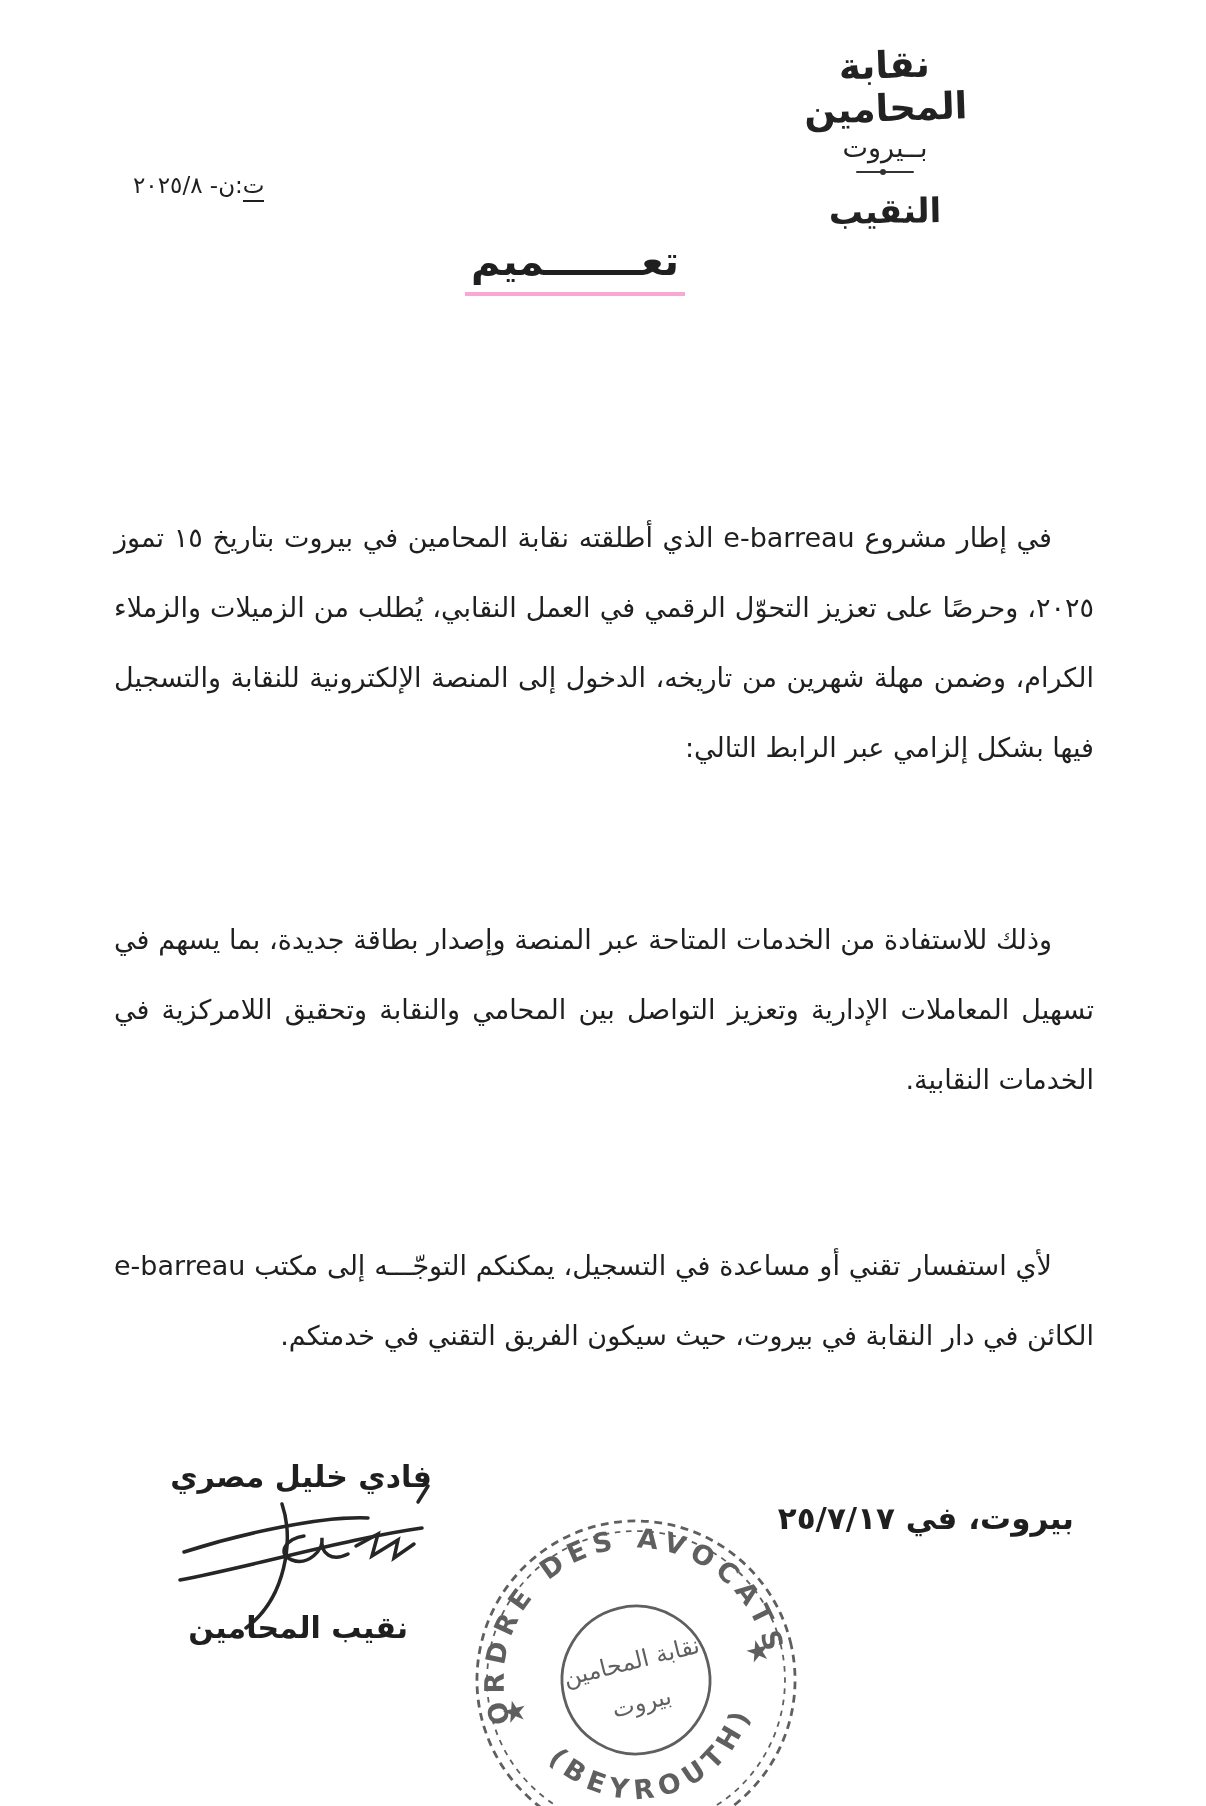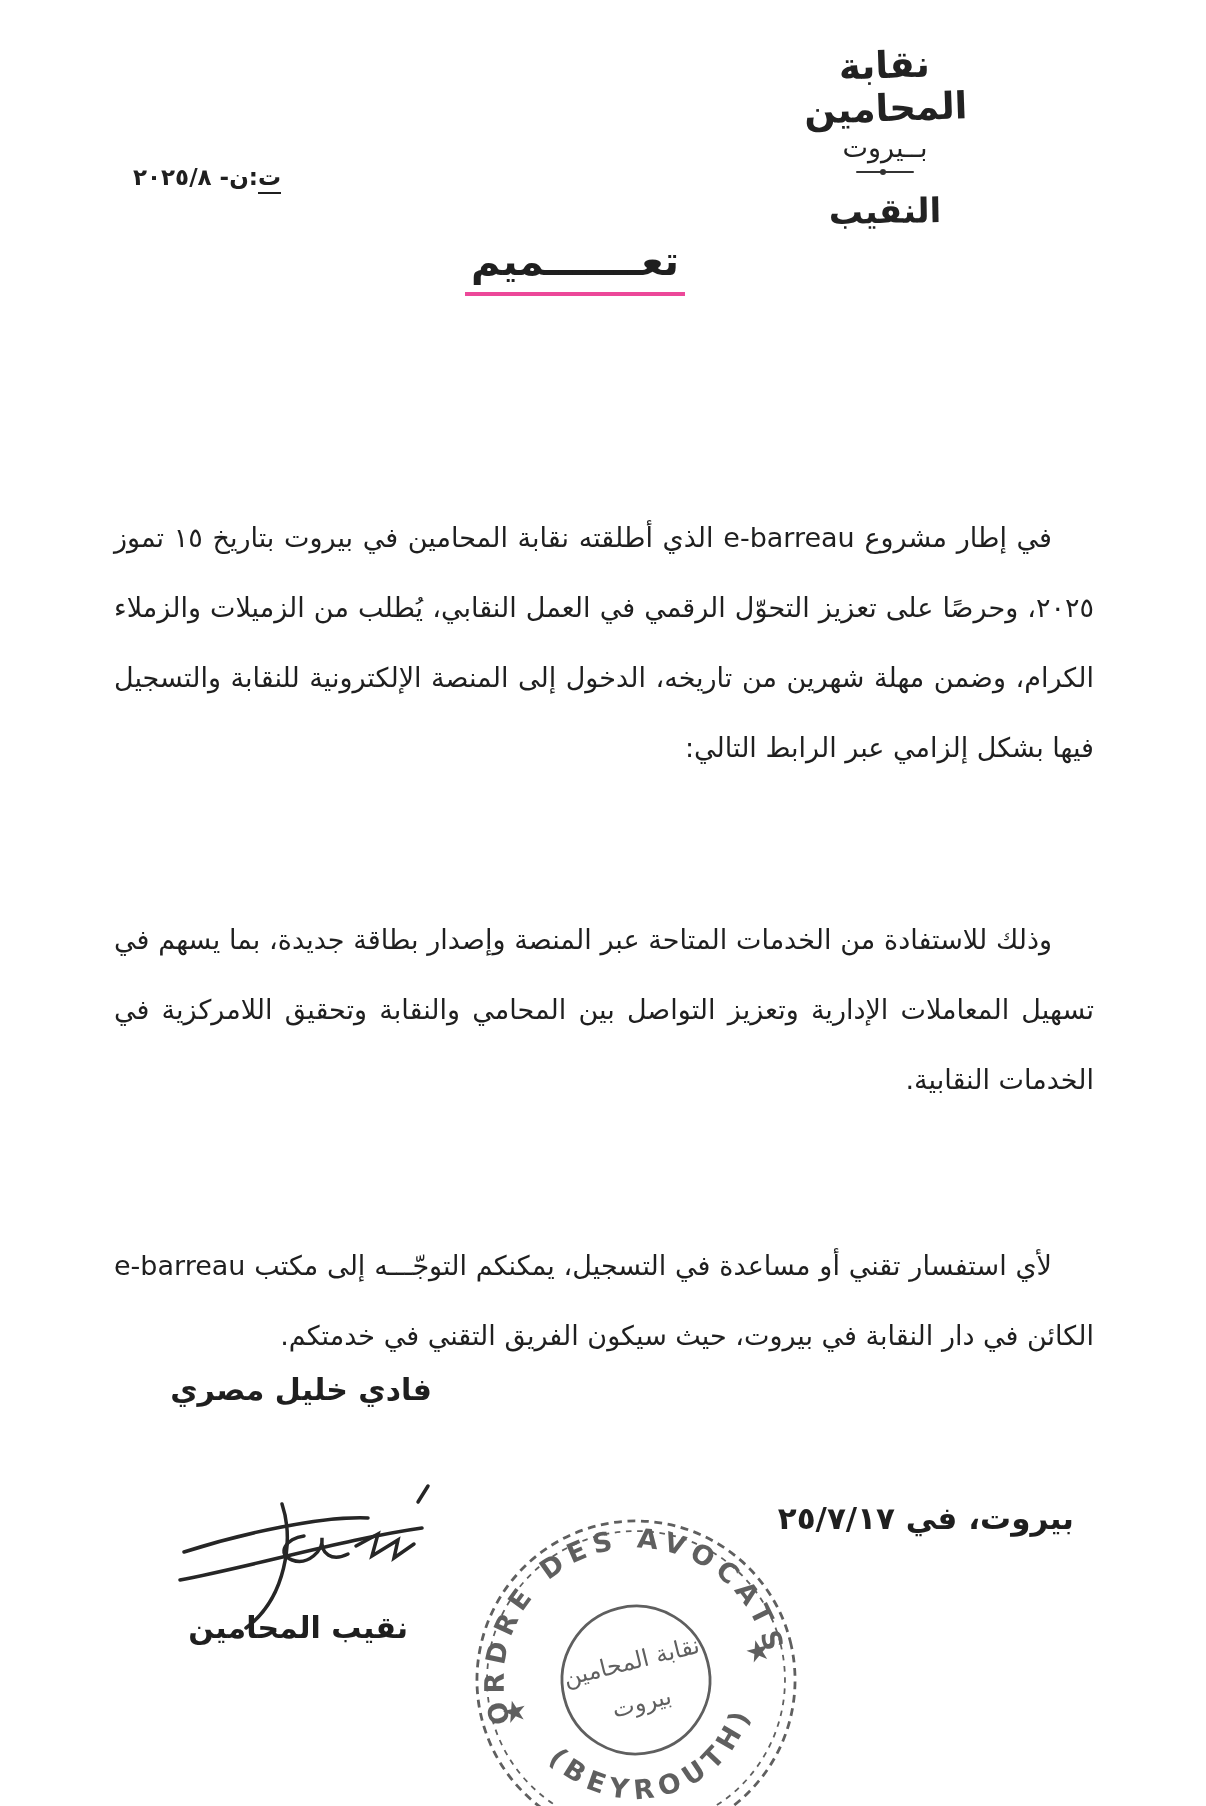--- a/index.html
+++ b/index.html
@@ -17,49 +17,49 @@
     position:absolute;top:44px;right:196px;width:250px;
     text-align:center;direction:rtl;color:#222;
   }
   .lh-org{font-size:37px;font-weight:600;transform:rotate(-2deg);letter-spacing:1px;}
   .lh-city{font-size:27px;font-weight:500;margin-top:2px;}
   .lh-divider{width:58px;height:2px;background:#333;margin:8px auto 0;position:relative;border-radius:2px;}
   .lh-divider::after{content:"";position:absolute;left:24px;top:-2px;width:6px;height:6px;background:#333;border-radius:50%;}
   .lh-role{font-size:34px;font-weight:600;margin-top:18px;transform:rotate(-1deg);}
   
   .reference{
-    position:absolute;top:164px;left:133px;
-    font-size:23px;font-weight:700;direction:rtl;white-space:nowrap;
+    position:absolute;top:172px;left:133px;
+    font-size:23px;font-weight:400;direction:rtl;white-space:nowrap;
   }
   .reference .ref-prefix{border-bottom:2px solid #1f1f1f;padding-bottom:2px;}
   
   .title-wrap{position:absolute;top:238px;left:0;width:1150px;text-align:center;}
   .title{
     display:inline-block;font-size:40px;font-weight:bold;direction:rtl;
-    border-bottom:4px solid #ec4899;padding:0 6px 8px;letter-spacing:1px;
+    border-bottom:4px solid #f9a8d4;padding:0 6px 8px;letter-spacing:1px;
   }
   
   .para{
     position:absolute;right:112px;width:980px;
     direction:rtl;text-align:justify;
     font-size:27px;line-height:70px;font-weight:500;
     text-indent:42px;
     margin-left:20px;
   }
   .p1{top:476px;}
   .p2{top:878px;}
   .p3{top:1204px;}
   .link-line{
     position:absolute;top:792px;left:0;width:1206px;text-align:center;
     font-size:29px;font-weight:500;letter-spacing:1px;
     font-family:"DejaVu Sans",sans-serif;color:#232323;
   }
   
   .sig-name{
-    position:absolute;top:1372px;left:192px;width:240px;text-align:left;
+    position:absolute;top:1459px;left:192px;width:240px;text-align:left;
     direction:rtl;font-size:30px;font-weight:bold;white-space:nowrap;
   }
   .sig-scribble{position:absolute;top:1468px;left:170px;}
   .sig-role{
     position:absolute;top:1610px;left:208px;width:200px;text-align:left;
     direction:rtl;font-size:30px;font-weight:bold;white-space:nowrap;
   }
   
   .dateline{
     position:absolute;top:1500px;right:132px;

